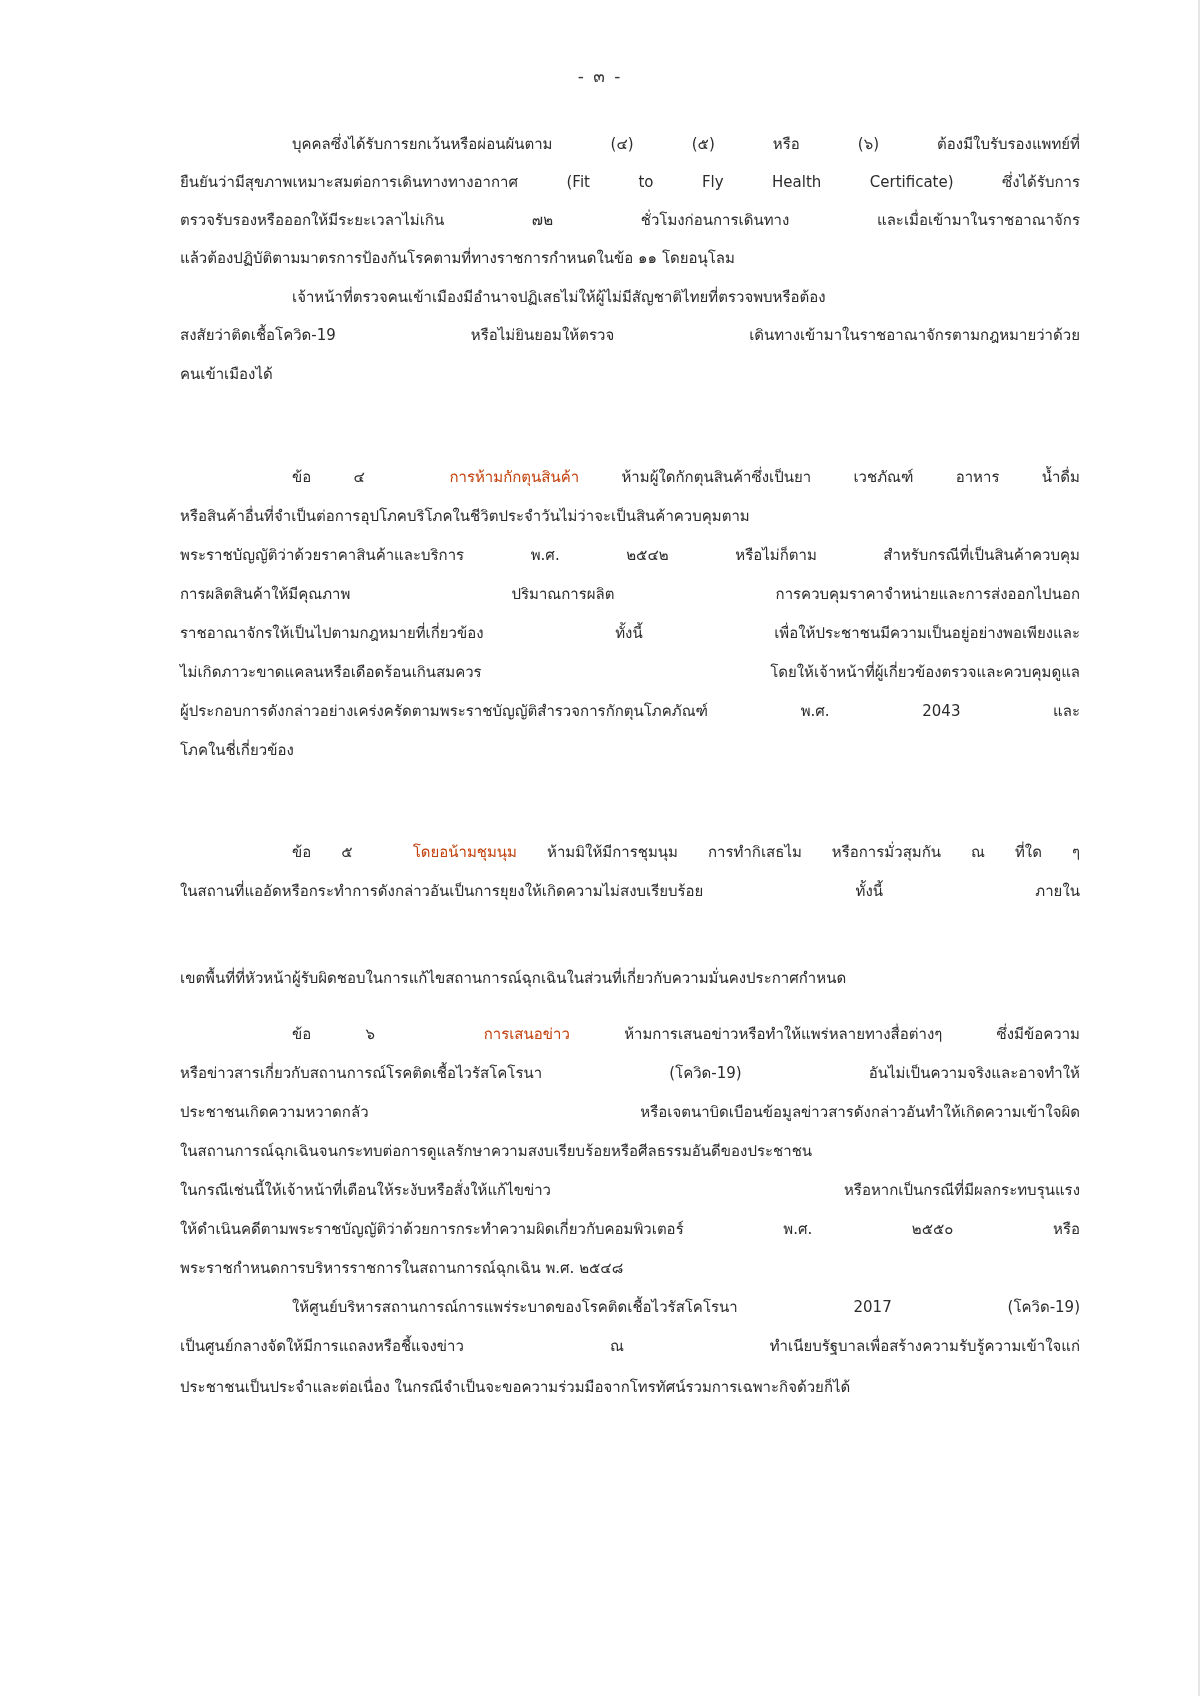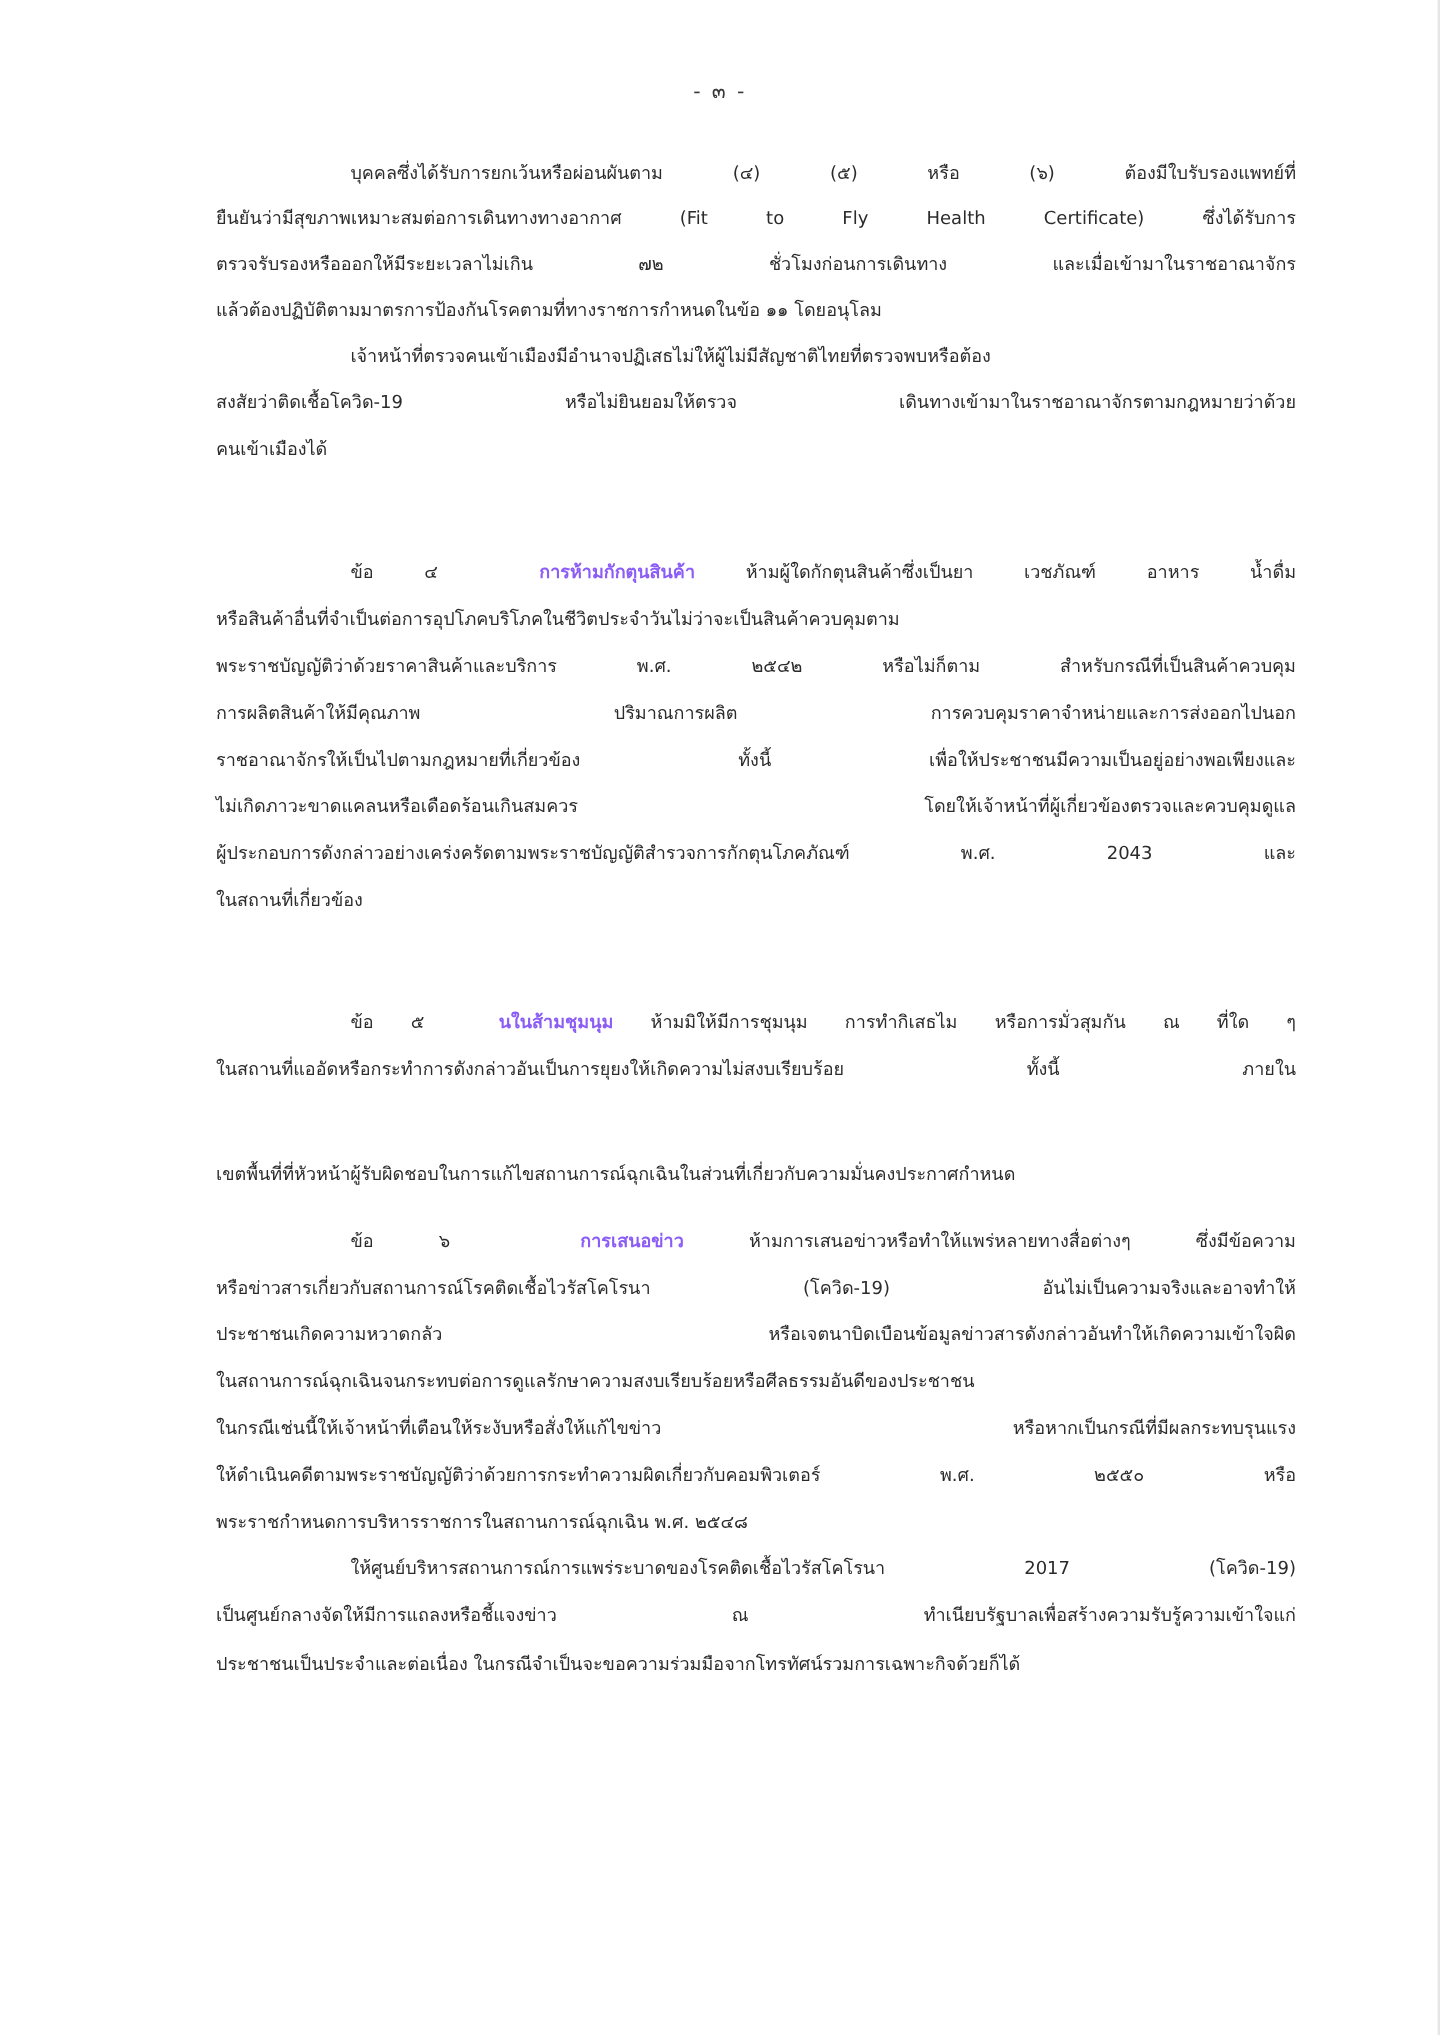--- a/index.html
+++ b/index.html
@@ -49,22 +49,22 @@
   }
   .line.just {
     text-align: justify;
     text-align-last: justify;
   }
   .line.indent {
     left: 292px;
     width: 788px;
   }
   .line b {
-    font-weight: bold;
-    color: #8b5cf6;
+    font-weight: normal;
+    color: #c2410c;
   }
 </style>
 </head>
 <body>
 
 <div class="page">
   <div class="page-edge"></div>
 
   <div class="page-number">- ๓ -</div>
 
@@ -85,27 +85,27 @@
     <div class="line indent just" style="top:463px">
       <span>ข้อ ๔</span>&nbsp;
       <b>การห้ามกักตุนสินค้า</b>&nbsp;<span>ห้ามผู้ใดกักตุนสินค้าซึ่งเป็นยา เวชภัณฑ์ อาหาร น้ำดื่ม</span>
     </div>
     <div class="line just" style="top:502px">หรือสินค้าอื่นที่จำเป็นต่อการอุปโภคบริโภคในชีวิตประจำวันไม่ว่าจะเป็นสินค้าควบคุมตาม</div>
     <div class="line just" style="top:541px">พระราชบัญญัติว่าด้วยราคาสินค้าและบริการ พ.ศ. ๒๕๔๒ หรือไม่ก็ตาม สำหรับกรณีที่เป็นสินค้าควบคุม</div>
     <div class="line just" style="top:580px">การผลิตสินค้าให้มีคุณภาพ ปริมาณการผลิต การควบคุมราคาจำหน่ายและการส่งออกไปนอก</div>
     <div class="line just" style="top:619px">ราชอาณาจักรให้เป็นไปตามกฎหมายที่เกี่ยวข้อง ทั้งนี้ เพื่อให้ประชาชนมีความเป็นอยู่อย่างพอเพียงและ</div>
     <div class="line just" style="top:658px">ไม่เกิดภาวะขาดแคลนหรือเดือดร้อนเกินสมควร โดยให้เจ้าหน้าที่ผู้เกี่ยวข้องตรวจและควบคุมดูแล</div>
     <div class="line just" style="top:697px">ผู้ประกอบการดังกล่าวอย่างเคร่งครัดตามพระราชบัญญัติสำรวจการกักตุนโภคภัณฑ์ พ.ศ. 2043 และ</div>
-    <div class="line" style="top:736px">ในสถานที่เกี่ยวข้อง</div>
+    <div class="line" style="top:736px">โภคในชี่เกี่ยวข้อง</div>
   </div>
 
   <div>
     <div class="line indent just" style="top:838px">
       <span>ข้อ ๕</span>&nbsp;
-      <b>นในส้ามชุมนุม</b>&nbsp;<span>ห้ามมิให้มีการชุมนุม การทำกิเสธไม หรือการมั่วสุมกัน ณ ที่ใด ๆ</span>
+      <b>โดยอน้ามชุมนุม</b>&nbsp;<span>ห้ามมิให้มีการชุมนุม การทำกิเสธไม หรือการมั่วสุมกัน ณ ที่ใด ๆ</span>
     </div>
     <div class="line just" style="top:877px">ในสถานที่แออัดหรือกระทำการดังกล่าวอันเป็นการยุยงให้เกิดความไม่สงบเรียบร้อย  ทั้งนี้ ภายใน</div>
     <div class="line" style="top:964px">เขตพื้นที่ที่หัวหน้าผู้รับผิดชอบในการแก้ไขสถานการณ์ฉุกเฉินในส่วนที่เกี่ยวกับความมั่นคงประกาศกำหนด</div>
   </div>
 
   <div>
     <div class="line indent just" style="top:1020px">
       <span>ข้อ ๖</span>&nbsp;
       <b>การเสนอข่าว</b>&nbsp;<span>ห้ามการเสนอข่าวหรือทำให้แพร่หลายทางสื่อต่างๆ ซึ่งมีข้อความ</span>
     </div>

